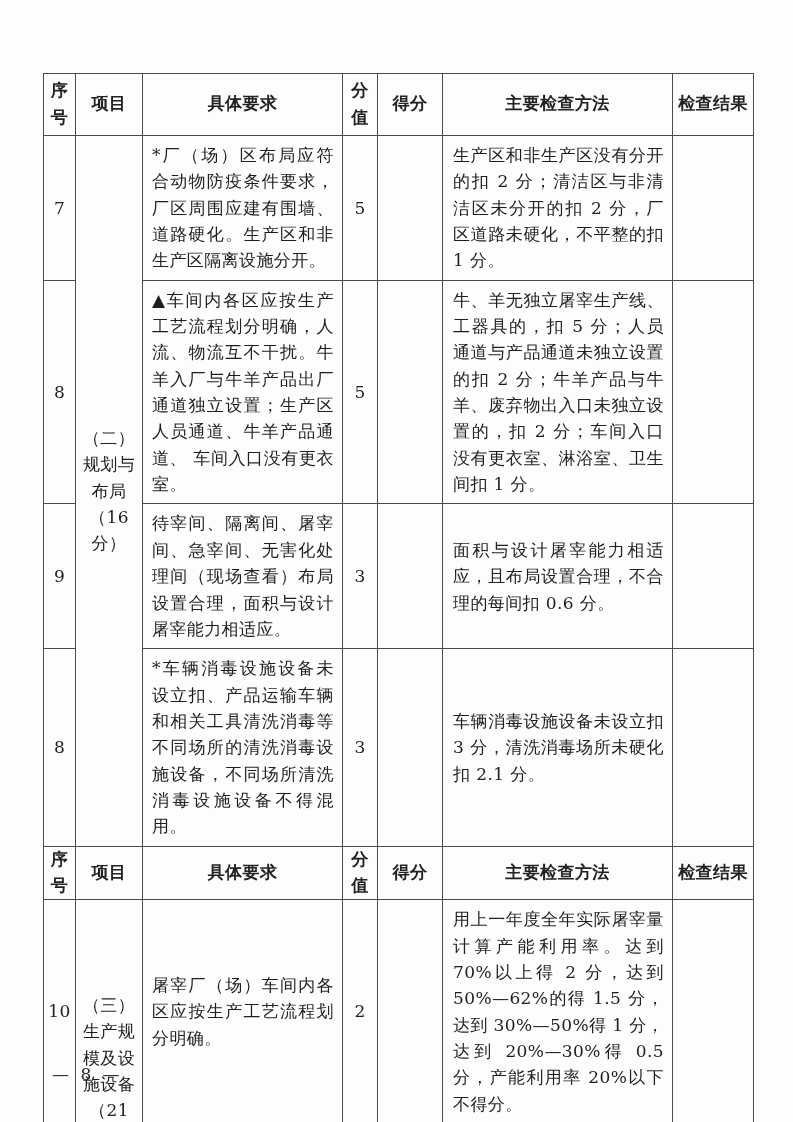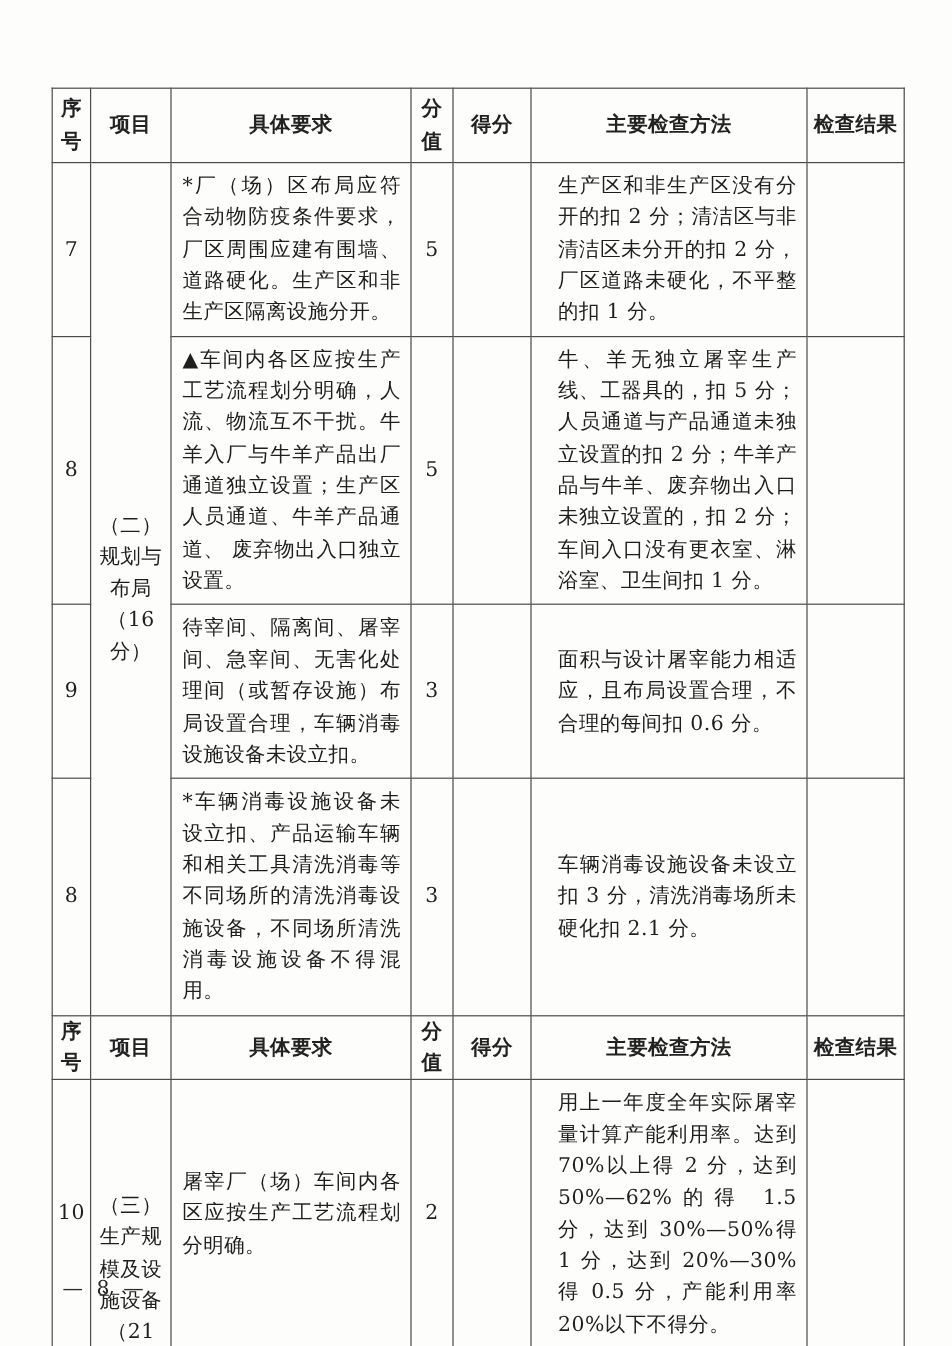--- a/index.html
+++ b/index.html
@@ -34,21 +34,21 @@
     font-weight: 600;
     font-size: 17px;
     text-align: center;
     white-space: pre-line;
     color: #222;
   }
   td.no-cell   { text-align: center; }
   td.cat-cell  { text-align: center; white-space: pre-line; padding: 2px 2px; }
   td.req-cell  { text-align: justify; padding: 6px 8px 6px 9px; }
   td.score-cell{ text-align: center; }
-  td.method-cell { text-align: justify; padding: 6px 8px 6px 22px; }
+  td.method-cell { text-align: justify; padding: 6px 8px 6px 10px; }
   td.got-cell, td.result-cell { background: transparent; }
   .page-num {
     position: absolute;
     left: 52px;
     top: 1064px;
     font-size: 17px;
     letter-spacing: 3px;
     color: #2a2a2a;
   }
 </style>
@@ -90,30 +90,30 @@
 分）</td>
       <td class="req-cell">*厂（场）区布局应符合动物防疫条件要求，厂区周围应建有围墙、道路硬化。生产区和非生产区隔离设施分开。</td>
       <td class="score-cell">5</td>
       <td class="got-cell"></td>
       <td class="method-cell">生产区和非生产区没有分开的扣 2 分；清洁区与非清洁区未分开的扣 2 分，厂区道路未硬化，不平整的扣 1 分。</td>
       <td class="result-cell"></td>
     </tr>
 
     <tr style="height:153px">
       <td class="no-cell">8</td>
-      <td class="req-cell">▲车间内各区应按生产工艺流程划分明确，人流、物流互不干扰。牛羊入厂与牛羊产品出厂通道独立设置；生产区人员通道、牛羊产品通道、 废弃物出入口独立设置。</td>
+      <td class="req-cell">▲车间内各区应按生产工艺流程划分明确，人流、物流互不干扰。牛羊入厂与牛羊产品出厂通道独立设置；生产区人员通道、牛羊产品通道、 车间入口没有更衣室。</td>
       <td class="score-cell">5</td>
       <td class="got-cell"></td>
       <td class="method-cell">牛、羊无独立屠宰生产线、工器具的，扣 5 分；人员通道与产品通道未独立设置的扣 2 分；牛羊产品与牛羊、废弃物出入口未独立设置的，扣 2 分；车间入口没有更衣室、淋浴室、卫生间扣 1 分。</td>
       <td class="result-cell"></td>
     </tr>
 
     <tr style="height:142px">
       <td class="no-cell">9</td>
-      <td class="req-cell">待宰间、隔离间、屠宰间、急宰间、无害化处理间（或暂存设施）布局设置合理，车辆消毒设施设备未设立扣。</td>
+      <td class="req-cell">待宰间、隔离间、屠宰间、急宰间、无害化处理间（现场查看）布局设置合理，面积与设计屠宰能力相适应。</td>
       <td class="score-cell">3</td>
       <td class="got-cell"></td>
       <td class="method-cell">面积与设计屠宰能力相适应，且布局设置合理，不合理的每间扣 0.6 分。</td>
       <td class="result-cell"></td>
     </tr>
 
     <tr style="height:148px">
       <td class="no-cell">8</td>
       <td class="req-cell">*车辆消毒设施设备未设立扣、产品运输车辆和相关工具清洗消毒等不同场所的清洗消毒设施设备，不同场所清洗消毒设施设备不得混用。</td>
       <td class="score-cell">3</td>

